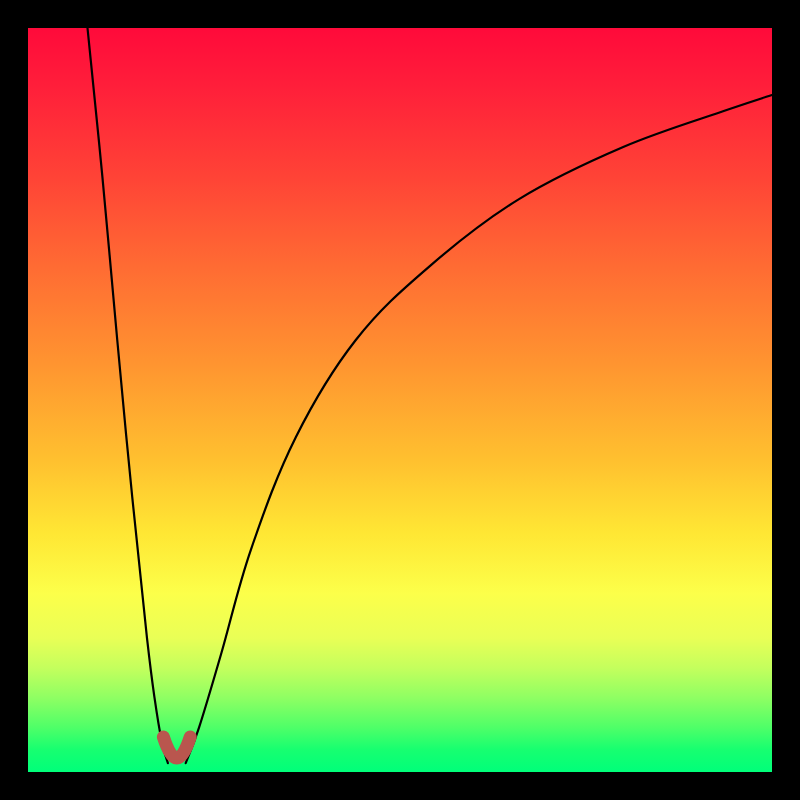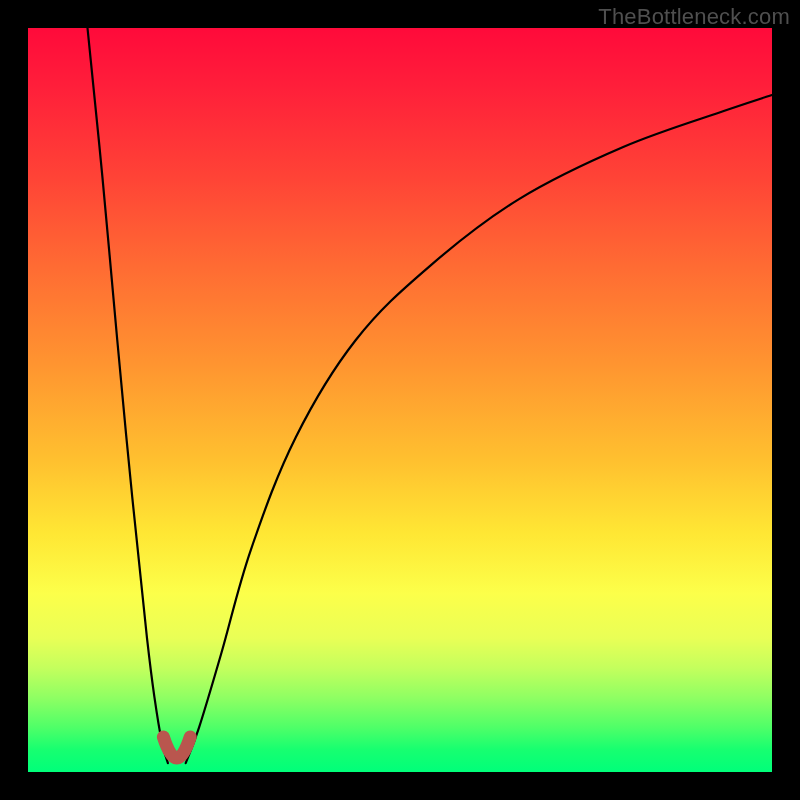--- a/index.html
+++ b/index.html
@@ -59,21 +59,20 @@
     top: 0;
     width: 744px;
     height: 744px;
     overflow: visible;
   }
 </style>
 </head>
 <body>
 
 <div class="frame">
-  <div class="watermark">TheBottleneck.com</div>
   <div class="plot">
     <svg class="curve" viewBox="0 0 744 744" preserveAspectRatio="none">
       <path d="M 59.5 0.0 C 62.2 26.8, 69.0 92.6, 74.4 148.8 C 79.8 205.0, 83.9 254.9, 89.3 312.5 C 94.6 370.1, 98.8 415.2, 104.2 468.7 C 109.5 522.3, 115.0 573.9, 119.0 610.1 C 123.1 646.2, 123.8 650.9, 126.5 669.6 C 129.2 688.3, 131.5 702.5, 133.9 714.2 C 136.3 726.0, 138.8 731.3, 139.9 735.1" id="path-left" fill="none" stroke="#000" stroke-width="2.2" stroke-linecap="round"></path>
       <path d="M 157.7 735.1 C 160.1 728.6, 164.7 719.2, 171.1 699.4 C 177.5 679.5, 184.1 657.1, 193.4 625.0 C 202.8 592.8, 209.8 559.6, 223.2 520.8 C 236.6 482.0, 249.1 446.7, 267.8 409.2 C 286.6 371.7, 303.3 343.3, 327.4 312.5 C 351.5 281.7, 372.3 263.5, 401.8 238.1 C 431.2 212.6, 456.2 192.5, 491.0 171.1 C 525.9 149.7, 557.7 135.1, 595.2 119.0 C 632.7 103.0, 672.6 91.2, 699.4 81.8 C 726.1 72.5, 736.0 69.6, 744.0 67.0" id="path-right" fill="none" stroke="#000" stroke-width="2.2" stroke-linecap="round"></path>
       <path d="M 135.4 709.0 Q 148.8 751.1 162.2 709.0" id="path-valley" fill="none" stroke="#b9564e" stroke-width="13" stroke-linecap="round"></path>
     </svg>
   </div>
 </div>
 
 </body></html>

